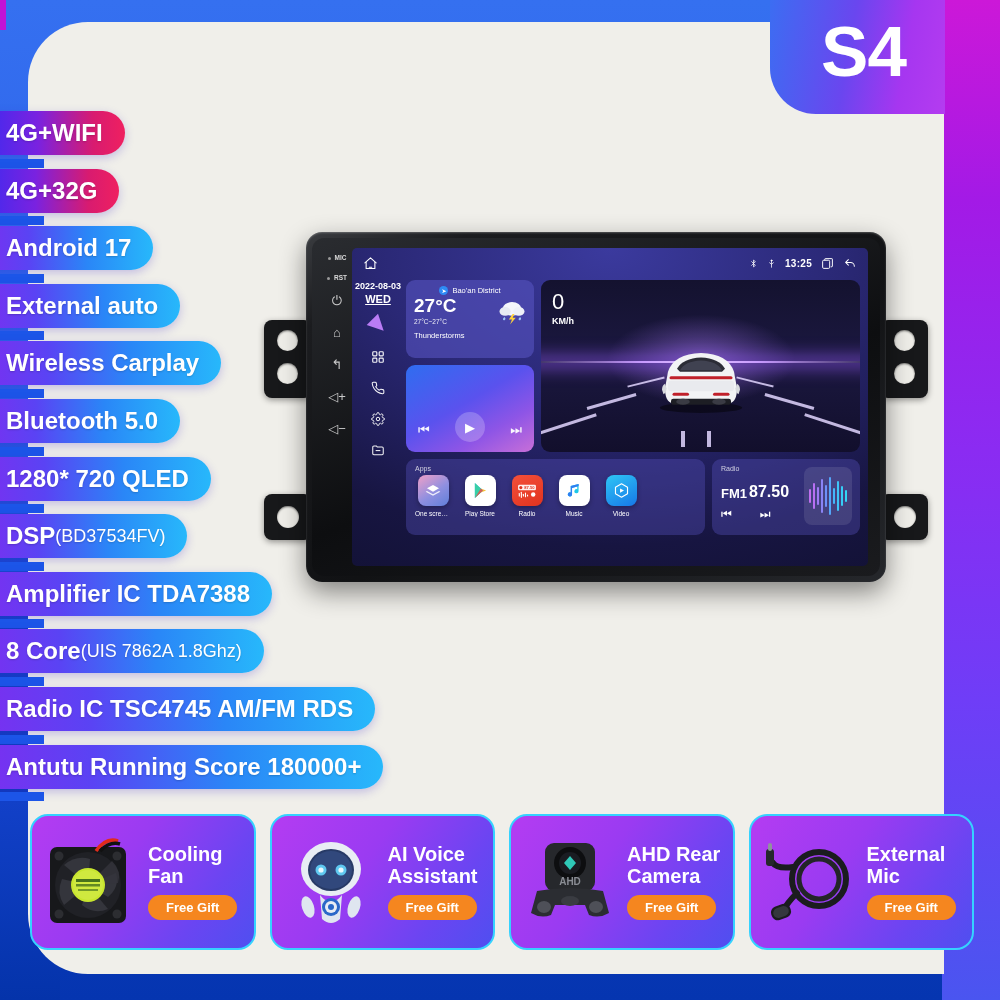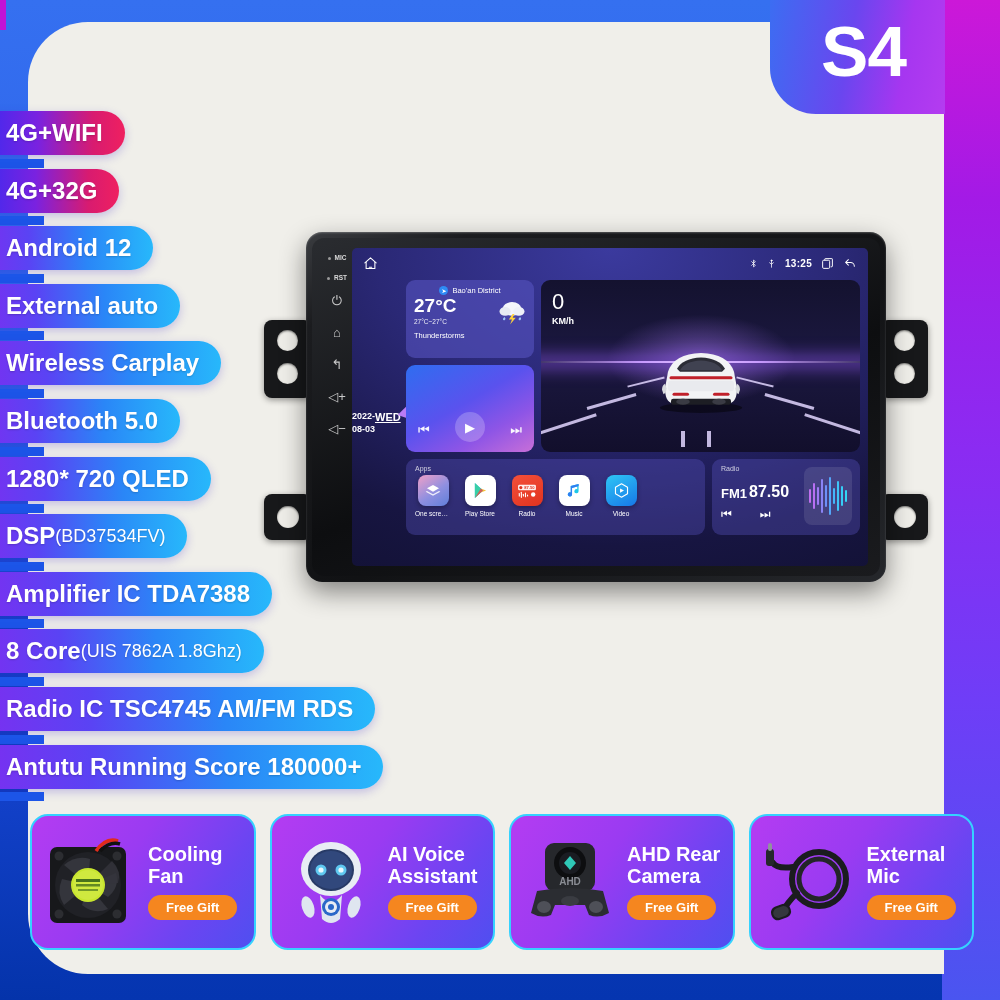--- a/index.html
+++ b/index.html
@@ -101,21 +101,21 @@
   }
   .statusbar{
     position:absolute; left:0; top:0; width:100%; height:30px;
     display:flex; align-items:center; padding:0 11px;
   }
   .sb-home{ font-size:16px; line-height:1; }
   .sb-right{ margin-left:auto; display:flex; align-items:center; gap:9px; font-size:11px; }
   .sb-right .tm{ font-size:10px; font-weight:bold; letter-spacing:.3px; }
   .sidebar{
     position:absolute; left:0; top:30px; width:52px; height:288px;
-    display:flex; flex-direction:row; align-items:center; padding-top:2px;
+    display:flex; flex-direction:column; align-items:center; padding-top:2px;
   }
   .sb-date{ font-size:9px; font-weight:bold; line-height:1.45; text-align:center; }
   .sb-day{ font-size:11px; font-weight:bold; margin-bottom:12px;text-decoration:underline; }
   .sb-ic{ font-size:15px; margin-bottom:17px; opacity:.95; line-height:1; }
   .sb-nav{
     width:0;height:0;border-left:8px solid transparent;border-right:8px solid transparent;
     border-bottom:16px solid #ba7cf5; transform:rotate(135deg); margin-bottom:17px;
     background:linear-gradient(45deg,#5aa8f8,#c46ef2);
   }
   .content{ position:absolute; left:54px; top:32px; right:8px; bottom:8px; }
@@ -235,21 +235,21 @@
     <div class="accent"></div>
   </div>
   <div class="pill-wrap">
     <div class="pill p-red">
       <span>4G+32G</span>
     </div>
     <div class="accent"></div>
   </div>
   <div class="pill-wrap">
     <div class="pill p-blue">
-      <span>Android 12</span>
+      <span>Android 17</span>
     </div>
     <div class="accent"></div>
   </div>
   <div class="pill-wrap">
     <div class="pill p-blue">
       <span>External auto</span>
     </div>
     <div class="accent"></div>
   </div>
   <div class="pill-wrap">

